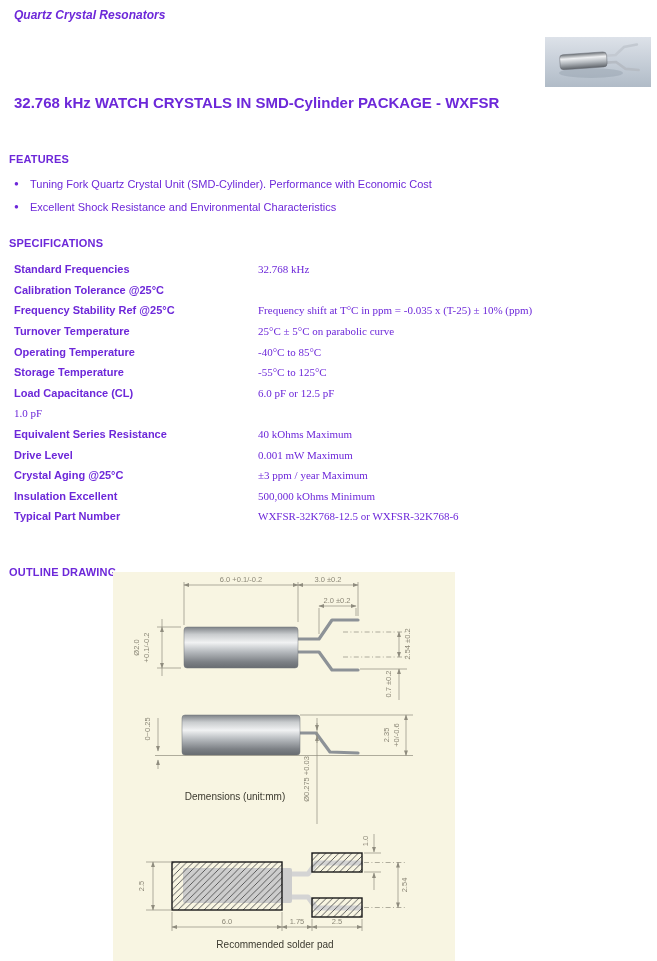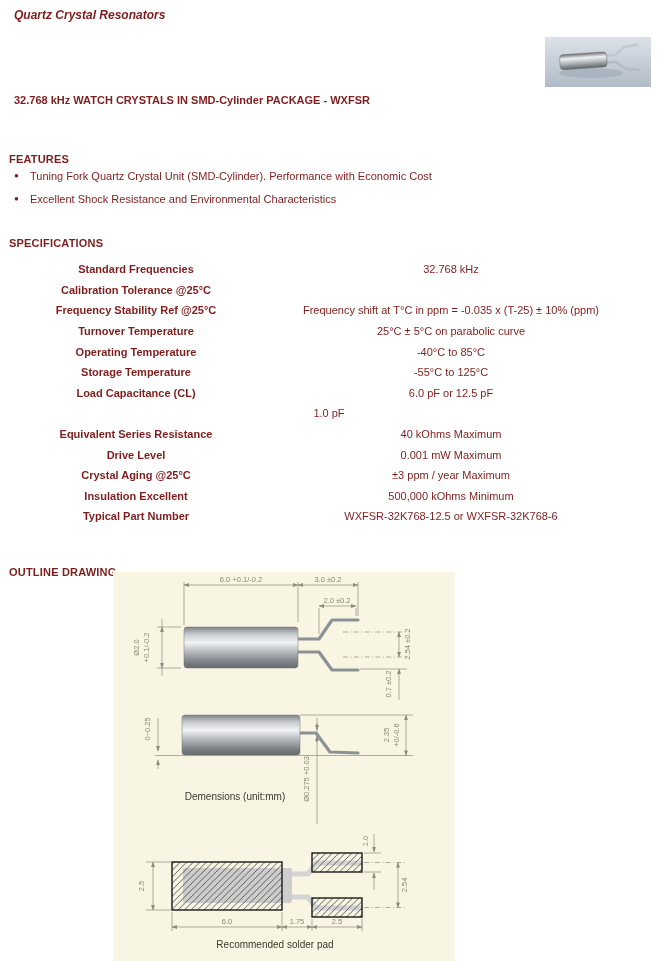--- a/index.html
+++ b/index.html
@@ -1,31 +1,31 @@
 <!DOCTYPE html>
 <html><head>
 <meta charset="utf-8">
 <style>
   html,body{margin:0;padding:0;background:#ffffff;}
   .page{
     position:relative;width:657px;height:961px;background:#ffffff;overflow:hidden;
-    font-family:"Liberation Sans", sans-serif;color:#7f1d1d;
+    font-family:"Liberation Sans", sans-serif;color:#6d28d9;
   }
   .hdr{position:absolute;left:14px;top:8px;font-size:12px;font-weight:bold;font-style:italic;}
   .photo{position:absolute;left:545px;top:37px;width:106px;height:50px;}
-  .title{position:absolute;left:14px;top:94px;font-size:11px;font-weight:bold;}
+  .title{position:absolute;left:14px;top:94px;font-size:15px;font-weight:bold;}
   .sect{position:absolute;left:9px;font-size:11px;font-weight:bold;letter-spacing:.2px;margin-top:15px;}
-  .features{position:absolute;left:14px;top:164px;width:600px;}
+  .features{position:absolute;left:14px;top:172px;width:600px;}
   .feat{display:flex;align-items:center;height:23px;font-size:11px;}
   .feat .dot{width:16px;font-size:8px;line-height:1;}
   .feat .dot::before{content:"●";}
   .spec{position:absolute;left:14px;top:259px;width:630px;}
-  .srow{display:flex;height:20.6px;align-items:center;font-size:11px;text-align:center;}
+  .srow{display:flex;height:20.6px;align-items:center;font-size:11px;}
   .slabel{width:244px;font-weight:bold;flex:none;}
-  .sval{flex:1;}
+  .sval{flex:1;font-family:Liberation Serif, serif;}
   .drawing{position:absolute;left:113px;top:572px;width:342px;height:416px;background:#f8f5e2;}
   .bar{position:absolute;left:0;bottom:0;width:342px;height:6px;background:#24407d;}
   svg text{font-family:"Liberation Sans", sans-serif;}
   .dt{font-size:7.5px;fill:#8b8777;}
   .cap{font-size:10px;fill:#3c3a30;}
   .dim{stroke:#8f8c7e;stroke-width:0.7;fill:none;}
   .dimd{stroke:#8f8c7e;stroke-width:0.7;fill:none;stroke-dasharray:5 2.4 1 2.4;}
   .lead{stroke:#8d9297;stroke-width:3.2;fill:none;stroke-linejoin:round;stroke-linecap:round;}
   .ghostlead{stroke:#d4d4d4;stroke-width:5;fill:none;stroke-linejoin:round;}
   .pad{fill:url(#hatch);stroke:#191919;stroke-width:1.4;}

